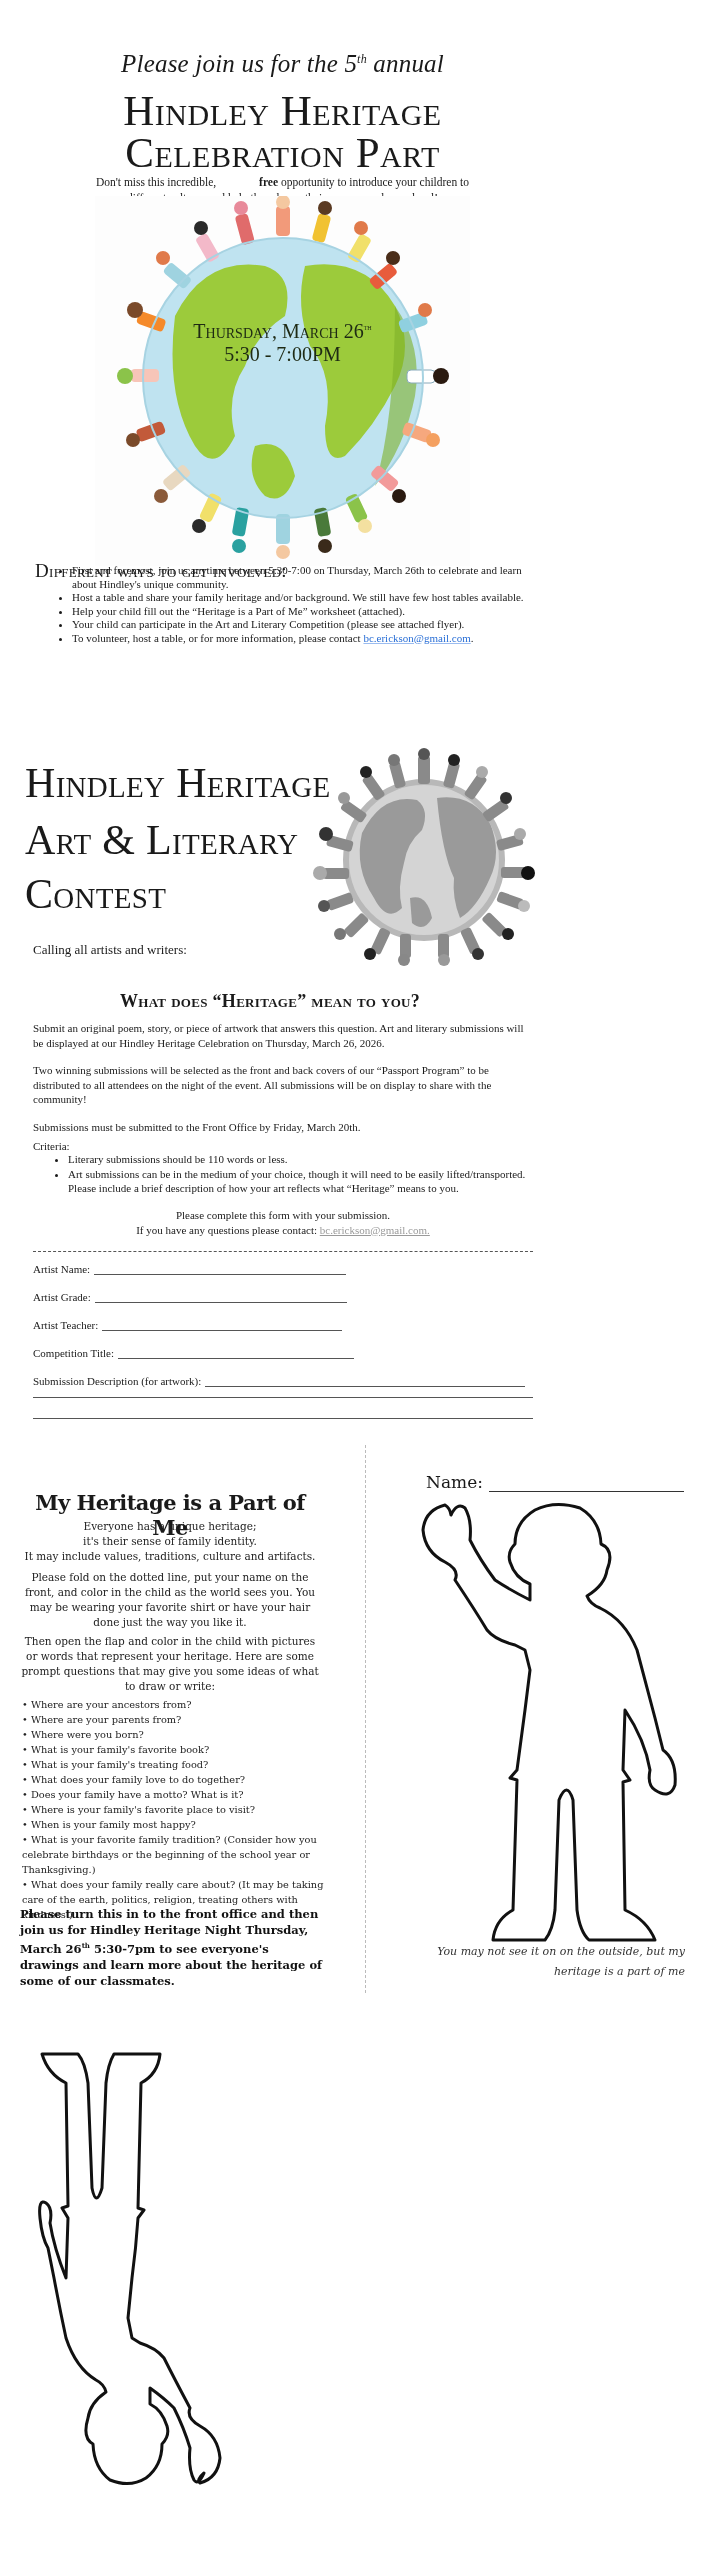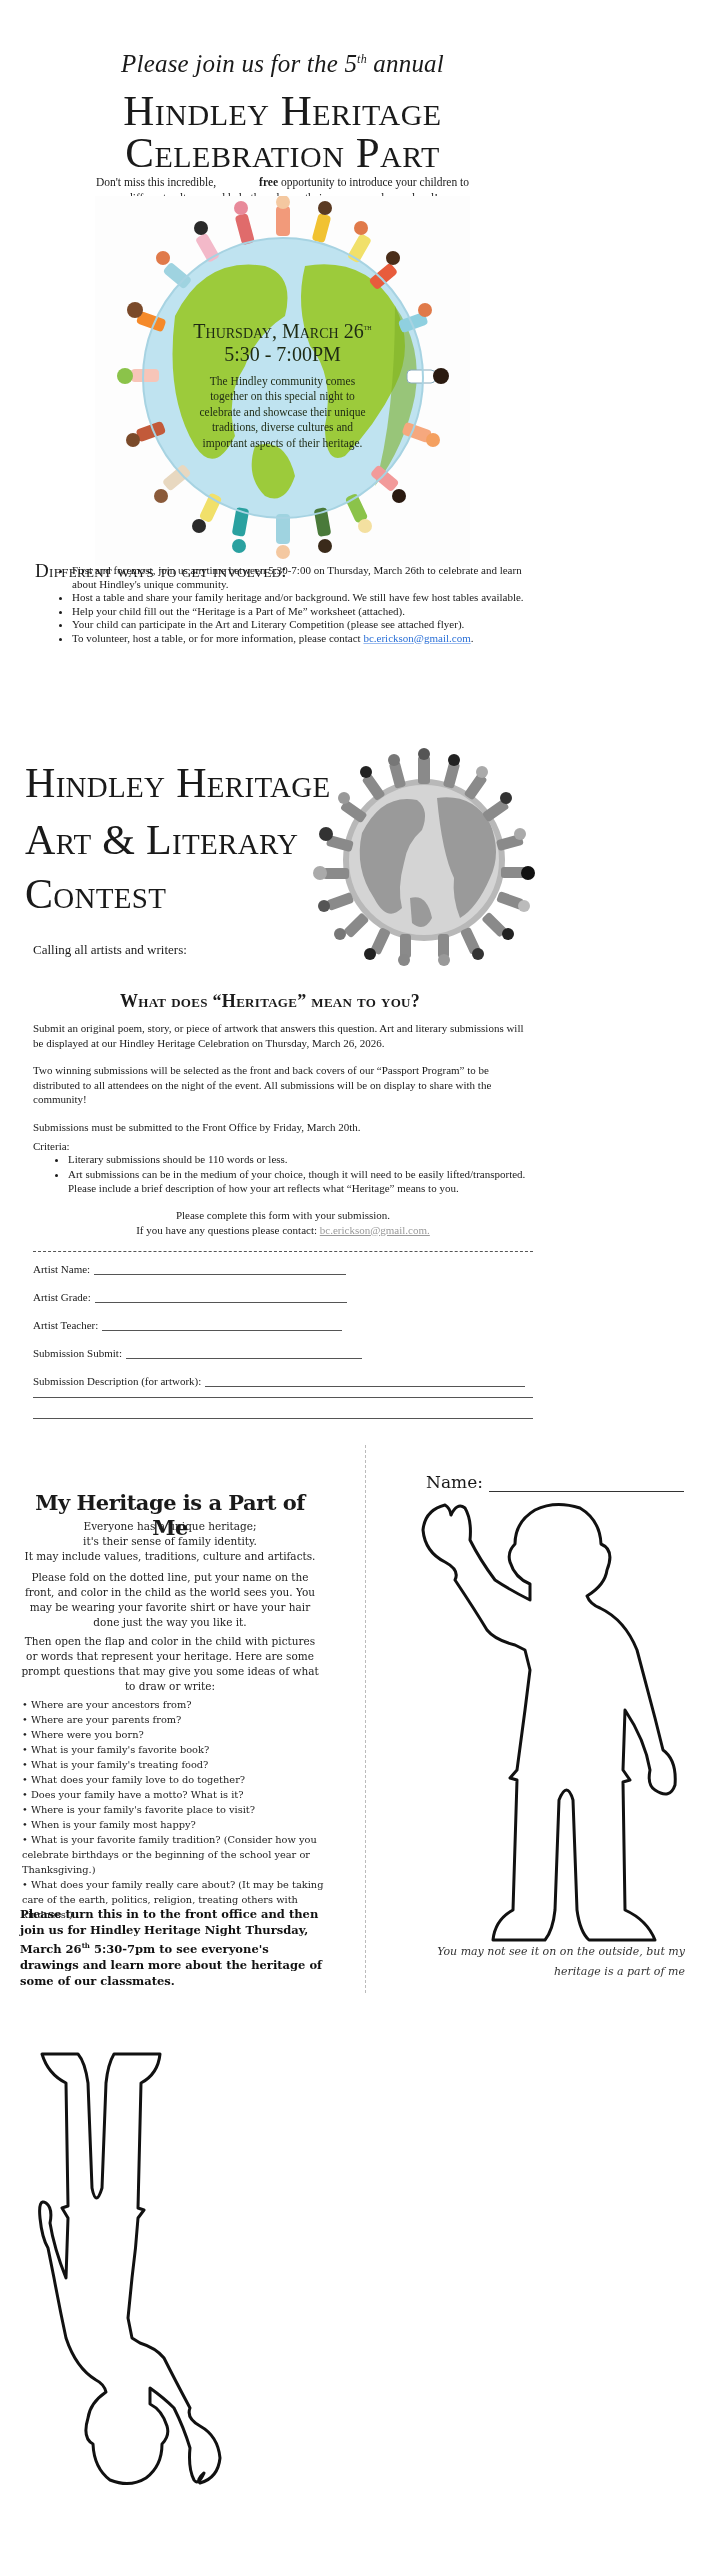--- a/index.html
+++ b/index.html
@@ -147,21 +147,20 @@
       <g fill="#8bc34a">
           <rect x="256" y="298" width="13" height="28" rx="4" transform="rotate(155 262 312)"></rect>
           <circle cx="270" cy="330" r="7" fill="#f4e0a0"></circle>
         </g>
     </g>
     <circle cx="188" cy="182" r="140" fill="none" stroke="#a7d3e2" stroke-width="2"></circle>
   </svg>
   <div class="abs globe-text" style="left:95px; top:120px; width:185px;">
     <div class="globe-date"><span>Thursday, March 26</span><sup style="font-size:9px">th</sup></div>
     <div class="globe-time">5:30 - 7:00PM</div>
-    <div class="globe-desc">The Hindley community comes together on this special night to celebrate and showcase their unique traditions, diverse cultures and important aspects of their heritage.</div>
   </div>
 </div>
 
 <div class="abs ways-h">Different ways to get involved:</div>
 <ul class="abs ways-list">
   <li>First and foremost, join us anytime between 5:30-7:00 on Thursday, March 26th to celebrate and learn about Hindley's unique community.</li>
   <li>Host a table and share your family heritage and/or background.  We still have few host tables available.</li>
   <li><span>Help your child fill out the “Heritage is a Part of Me” worksheet (attached).</span></li>
   <li>Your child can participate in the Art and Literary Competition (please see attached flyer).</li>
   <li><span> To volunteer, host a table, or for more information, please contact </span><a class="mail">bc.erickson@gmail.com</a><span>.</span></li>
@@ -244,21 +243,21 @@
   </div>
 <div class="abs field" style="top:1290px">
     <span>Artist Grade:</span>
     <span class="line" style="width:252px"></span>
   </div>
 <div class="abs field" style="top:1318px">
     <span>Artist Teacher: </span>
     <span class="line" style="width:240px"></span>
   </div>
 <div class="abs field" style="top:1346px">
-    <span>Submission Submit:</span>
+    <span>Competition Title:</span>
     <span class="line" style="width:236px"></span>
   </div>
 <div class="abs field" style="top:1374px">
     <span>Submission Description (for artwork):</span>
     <span class="line" style="width:320px"></span>
   </div>
 <div class="abs hline" style="top:1397px"></div>
 <div class="abs hline" style="top:1418px"></div>
 
 <div class="abs vdiv"></div>

